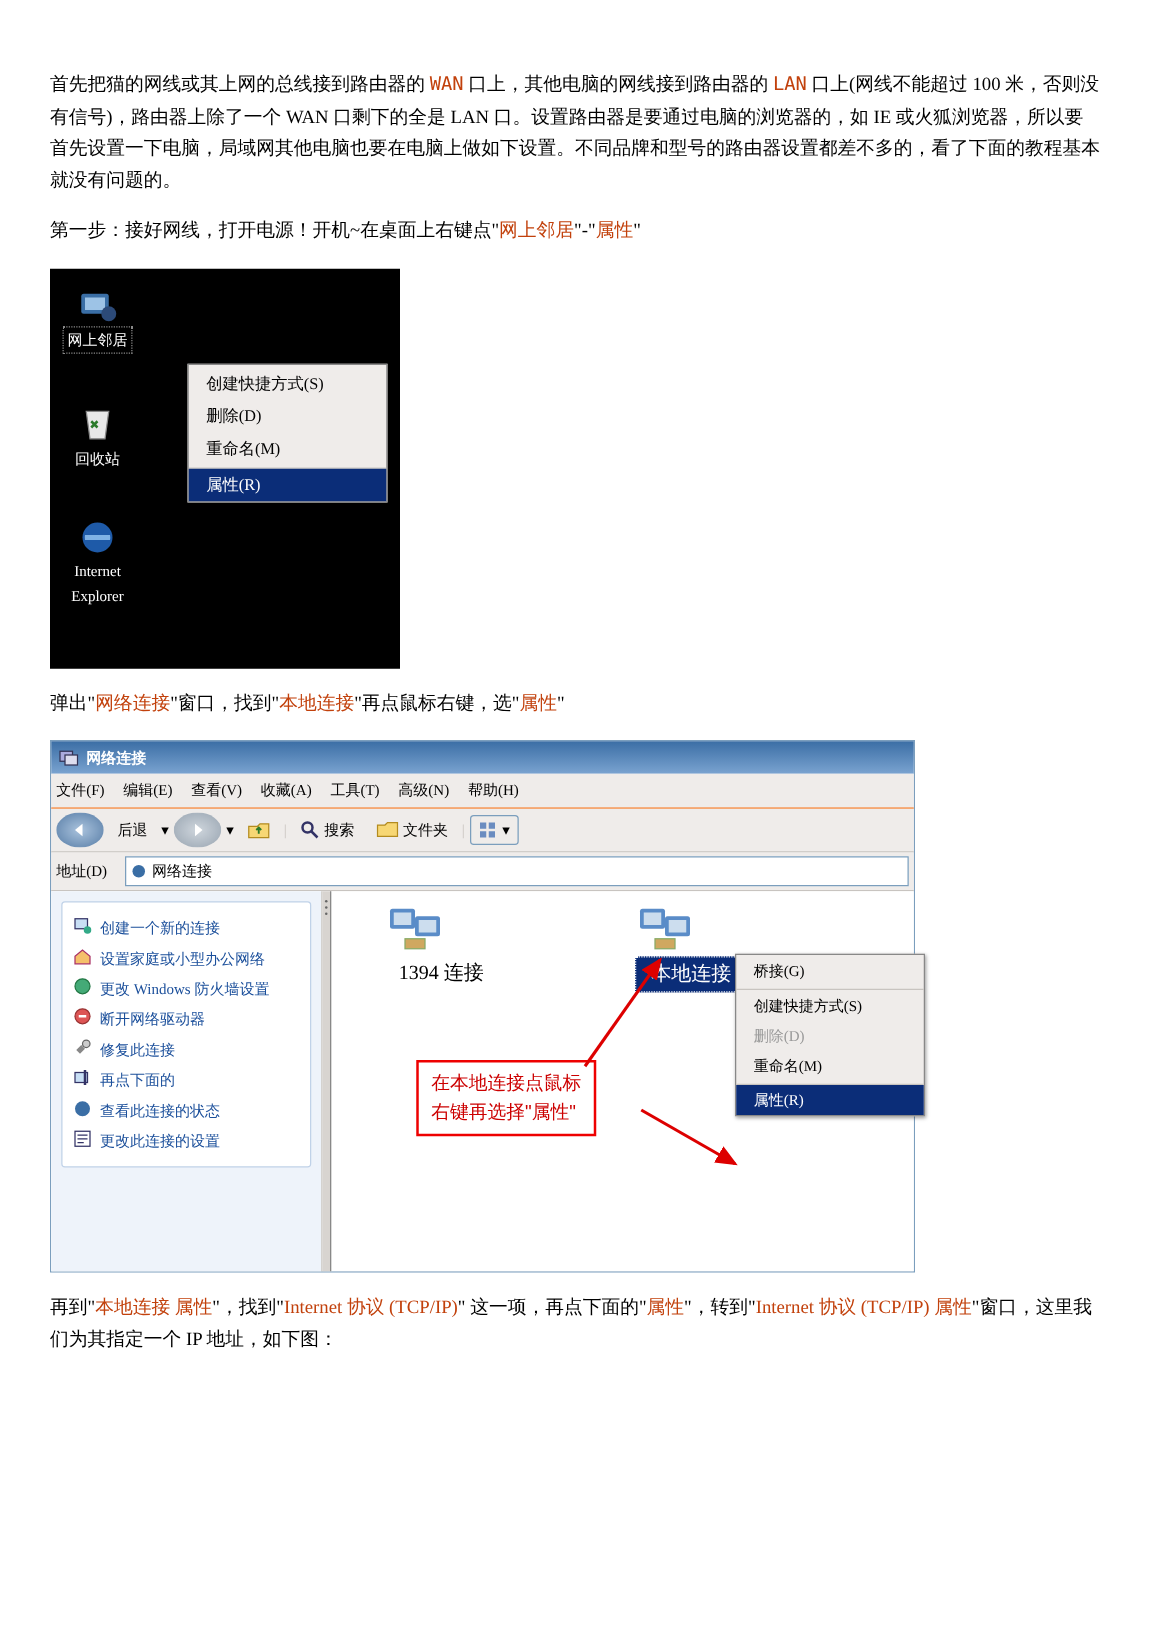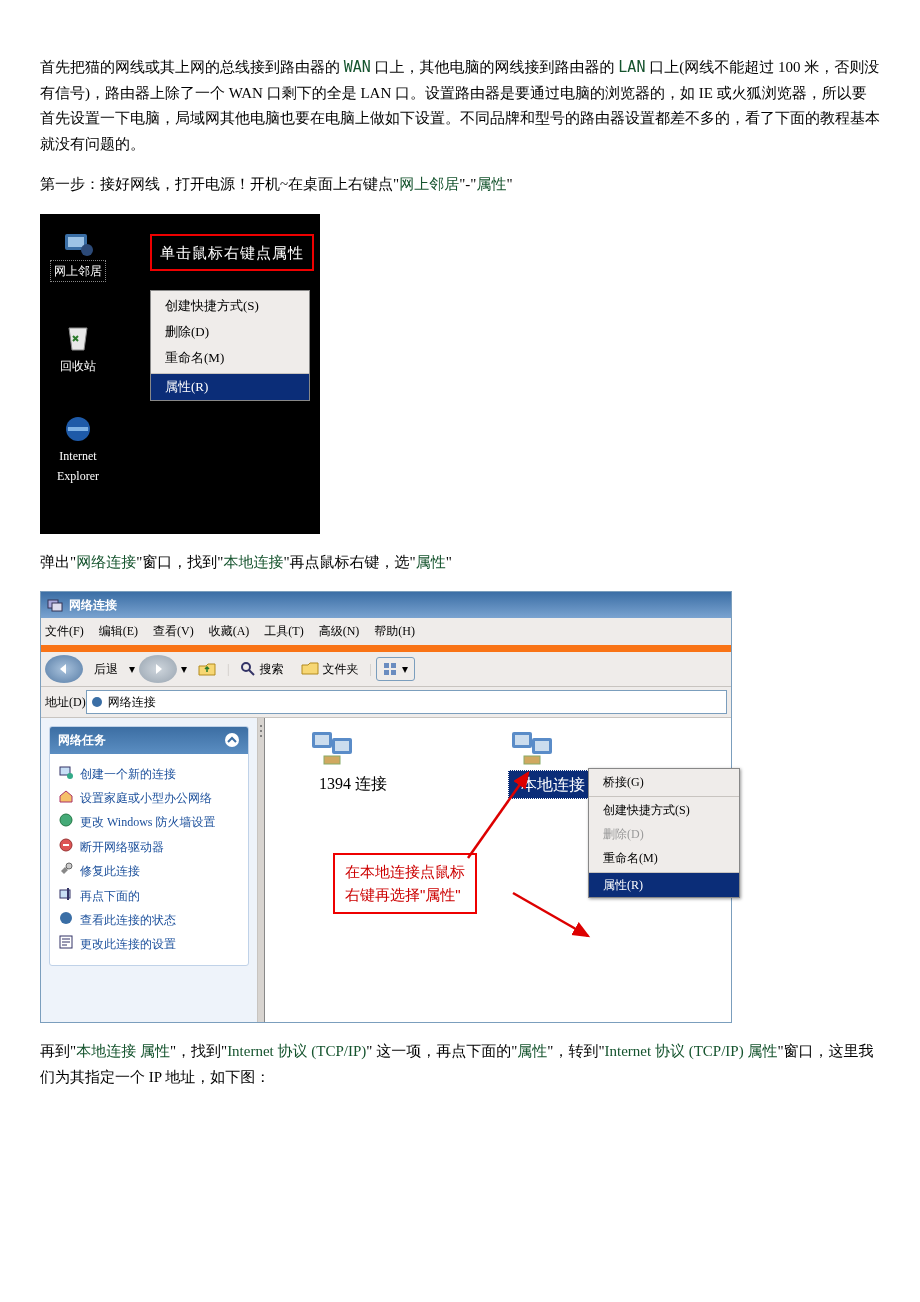--- a/index.html
+++ b/index.html
@@ -1,38 +1,38 @@
 <!DOCTYPE html>
 <html><head>
 <meta charset="utf-8">
 <style>
   body{margin:0;background:#fff;font-family:"SimSun",serif;font-size:15px;line-height:1.7;color:#000}
   .page{width:840px;margin:0 auto;padding:40px 40px}
-  .red{color:#14532d}
+  .red{color:#c2410c}
   .mono{font-family:"SimSun",monospace}
   .fig{margin:16px 0}
   
   .desk{background:#000;width:280px;height:320px;position:relative;font-size:13px;color:#fff}
   .dicon{width:56px;text-align:center;position:absolute;font-size:12px}
   .dicon svg{display:block;margin:0 auto 2px}
   .tip1{position:absolute;left:110px;top:20px;border:2px solid #e00;padding:4px 8px;color:#fff;font-family:"SimHei",sans-serif;font-size:15px;letter-spacing:1px}
   .ctx{position:absolute;left:110px;top:76px;width:158px;background:#efecea;border:1px solid #888;color:#000;box-shadow:1px 1px 3px rgba(0,0,0,.4)}
   .ctx-sec{border-top:1px solid #c8c4c0;padding:2px 0}.ctx-sec:first-child{border-top:none}
   .ctx-item{padding:2px 14px;white-space:nowrap}
   .ctx-selitem{background:#0b2d78;color:#fff;padding:2px 14px}
   
   .win{width:690px;border:1px solid #7b9ebd;font-family:"Microsoft Sans Serif","SimSun";font-size:12px;color:#000;background:#fff}
   .titlebar{background:linear-gradient(#3b6ea5,#7aa3d0);color:#fff;padding:3px 6px;font-weight:bold;display:flex;align-items:center}
   .titlebar span.ico{margin-right:6px}
-  .menubar{background:#efecea;border-bottom:7px solid #f97316;padding:3px 4px}
+  .menubar{background:#efecea;border-bottom:1px solid #f97316;padding:3px 4px}
   .menubar span{margin-right:12px}
   .toolbar{background:#efecea;border-bottom:1px solid #c8c4c0;padding:3px 4px;display:flex;align-items:center;gap:4px}
   .tbtn{display:inline-flex;align-items:center;gap:3px;padding:1px 6px;border:1px solid transparent;border-radius:3px}
   .tbtn.round{width:24px;height:24px;border-radius:50%;justify-content:center;background:radial-gradient(#aac3dd,#5a7fa8);color:#fff;font-weight:bold}
-  .addrbar{background:#efecea;border-bottom:1px solid #c8c4c0;padding:3px 4px;display:flex;align-items:center;gap:0}
+  .addrbar{background:#efecea;border-bottom:1px solid #c8c4c0;padding:3px 4px;display:flex;align-items:center;gap:14px}
   .addrbox{flex:1;background:#fff;border:1px solid #7b9ebd;padding:1px 4px}
   .wbody{display:flex;background:#fff}
   .side{width:200px;background:#eef3fa;padding:8px}
   .panel{background:#fff;border:1px solid #c0d2e8;border-radius:3px;overflow:hidden}
   .panelhd{background:linear-gradient(#3c6ea3,#5b8ec2);color:#fff;padding:3px 8px;display:flex;justify-content:space-between;align-items:center;font-weight:bold}
   .panelbd{padding:6px 8px}
   .task{display:flex;align-items:flex-start;gap:6px;margin:4px 0;color:#1b4f9b}
   .task .ti{width:16px;height:16px;flex-shrink:0;display:inline-flex;align-items:center;justify-content:center}
   .main{flex:1;position:relative;padding:12px;min-height:280px;border-left:1px solid #c8c4c0}
   .netitem{position:absolute;width:90px;text-align:center;font-size:16px}
@@ -73,21 +73,20 @@
         </svg>
     <div>回收站</div>
   </div>
   <div class="dicon" style="left:10px;top:200px">
     <svg width="34" height="30">
           <circle cx="17" cy="15" r="12" fill="#1e5aa8"></circle>
           <path d="M7 13h20a10 10 0 0 1 0 4H7a10 10 0 0 1 0-4z" fill="#7fb2e5"></path>
         </svg>
     <div>Internet Explorer</div>
   </div>
-  <div class="tip1">单击鼠标右键点属性</div>
   <div class="ctx">
     <div class="ctx-sec">
       <div class="ctx-item">创建快捷方式(S)</div>
       <div class="ctx-item">删除(D)</div>
       <div class="ctx-item">重命名(M)</div>
     </div>
     <div class="ctx-sec" style="padding:0">
       <div class="ctx-selitem">属性(R)</div>
     </div>
   </div>
@@ -165,29 +164,20 @@
     <span class="addrbox">
       <svg width="14" height="12" style="display:inline;vertical-align:-2px">
             <circle cx="6" cy="6" r="5" fill="#3a6ea5"></circle>
           </svg>
       <span>网络连接</span>
     </span>
   </div>
   <div class="wbody">
     <div class="side">
       <div class="panel">
-        <div class="panelhd">
-          <span>网络任务</span>
-          <span>
-            <svg width="16" height="16">
-                  <circle cx="8" cy="8" r="7" fill="#fff"></circle>
-                  <path d="M4 10l4-4 4 4" stroke="#3c6ea3" fill="none" stroke-width="2"></path>
-                </svg>
-          </span>
-        </div>
         <div class="panelbd">
           <div class="task">
                 <span class="ti">
                   <svg width="16" height="16">
                     <rect x="2" y="3" width="10" height="8" fill="#c8dff5" stroke="#336"></rect>
                     <circle cx="12" cy="12" r="3" fill="#3a8"></circle>
                   </svg>
                 </span>
                 <span>创建一个新的连接</span>
               </div>

